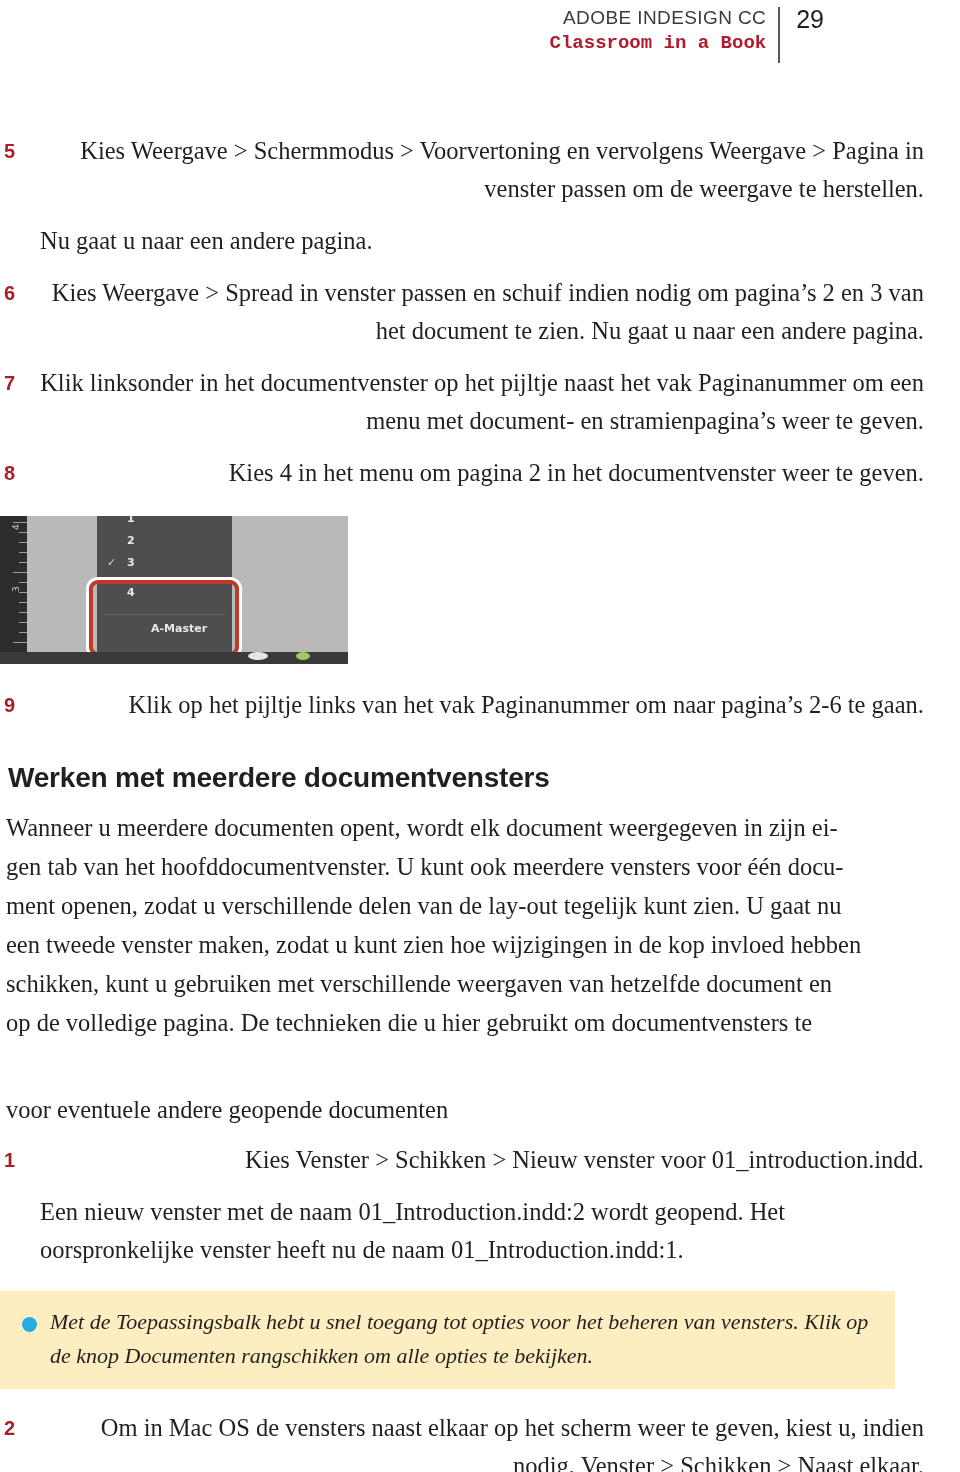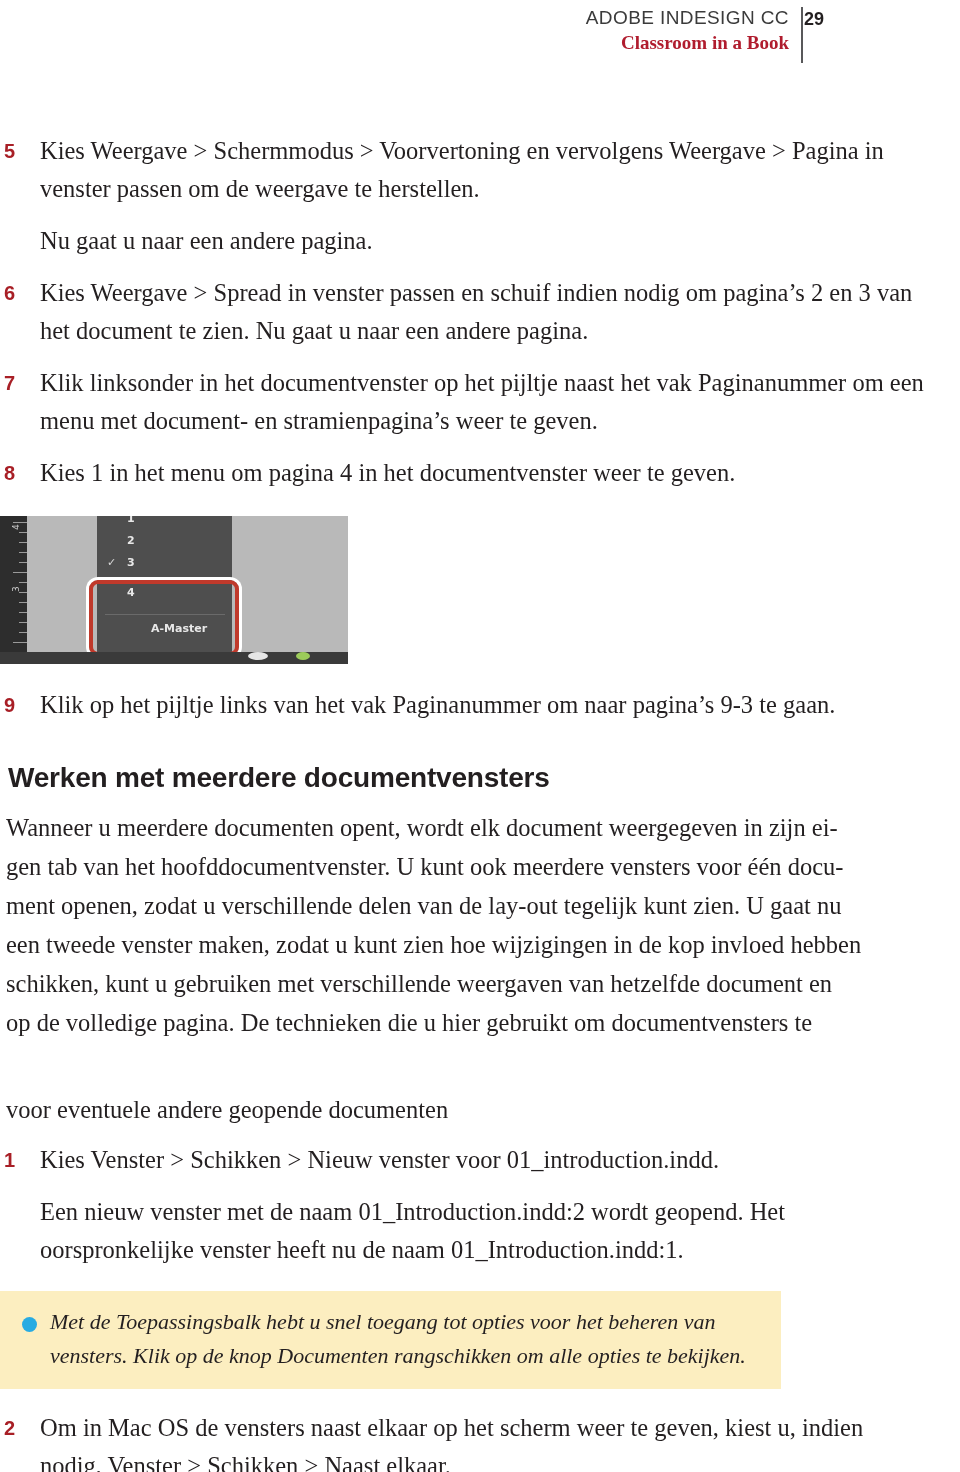--- a/index.html
+++ b/index.html
@@ -37,39 +37,39 @@
   }
   .header-line1 {
     font-family: "Liberation Sans", sans-serif;
     font-size: 19px;
     letter-spacing: 0.4px;
     color: #3b3b3b;
     line-height: 24px;
     white-space: nowrap;
   }
   .header-line2 {
-    font-family: Liberation Serif, serif;
+    font-family: Liberation Mono, monospace;
     font-weight: bold;
     font-size: 19px;
     color: #b01c2e;
     line-height: 26px;
     white-space: nowrap;
   }
   .header-rule {
     width: 2px;
     background: #58585a;
     height: 56px;
     margin-top: 1px;
   }
   .header-pageno {
     font-family: "Liberation Sans", sans-serif;
-    font-weight: bold;
-    font-size: 18px;
+    font-weight: normal;
+    font-size: 25px;
     color: #231f20;
-    padding-left: 1px;
+    padding-left: 16px;
     line-height: 26px;
   }
 
   
   .content {
     position: absolute;
     left: 0;
     top: 132px;
     width: 960px;
   }
@@ -89,21 +89,21 @@
     text-align: left;
     font-family: "Liberation Sans", sans-serif;
     font-weight: bold;
     font-size: 20px;
     color: #a81f26;
     line-height: 38px;
   }
   .step-body {
     font-size: 24.5px;
     line-height: 38px;
-    text-align: left;
+    text-align: right;
   }
   .para {
     padding-left: 40px;
     margin: 0 36px 0 0;
     font-size: 24.5px;
     line-height: 38px;
   }
   .gap-sm { height: 14px; }
 
   
@@ -219,21 +219,21 @@
   .fig-dot-green {
     position: absolute;
     left: 296px; bottom: 4px;
     width: 14px; height: 8px;
     background: #9ccb5a;
     border-radius: 50%;
   }
 
   
   .tipbox {
-    width: 781px;
+    width: 895px;
     background: #fceec0;
     padding: 14px 20px 16px 20px;
     box-sizing: border-box;
     position: relative;
   }
   .tip-bullet {
     position: absolute;
     left: 22px;
     top: 26px;
     width: 15px;
@@ -306,21 +306,21 @@
 
   <div class="step">
     <span class="step-num">7</span>
     <div class="step-body">Klik linksonder in het documentvenster op het pijltje naast het vak Paginanummer om een menu met document- en stramienpagina’s weer te geven.</div>
   </div>
 
   <div class="gap-sm"></div>
 
   <div class="step">
     <span class="step-num">8</span>
-    <div class="step-body">Kies 1 in het menu om pagina 4 in het documentvenster weer te geven.</div>
+    <div class="step-body">Kies 4 in het menu om pagina 2 in het documentvenster weer te geven.</div>
   </div>
 
   <div style="height:24px"></div>
 
   <div class="figure">
     <div class="fig-ruler">
       <div class="tick" style="top:6px;width:14px;"></div>
       <div class="tick" style="top:16px;width:8px;"></div>
       <div class="tick" style="top:26px;width:8px;"></div>
       <div class="tick" style="top:36px;width:8px;"></div>
@@ -352,21 +352,21 @@
 
     <div class="fig-bottombar"></div>
     <div class="fig-dot-white"></div>
     <div class="fig-dot-green"></div>
   </div>
 
   <div style="height:22px"></div>
 
   <div class="step">
     <span class="step-num">9</span>
-    <div class="step-body">Klik op het pijltje links van het vak Paginanummer om naar pagina’s 9-3 te gaan.</div>
+    <div class="step-body">Klik op het pijltje links van het vak Paginanummer om naar pagina’s 2-6 te gaan.</div>
   </div>
 
   <div style="height:38px"></div>
 
   <div class="section-heading">Werken met meerdere documentvensters</div>
 
   <div style="height:14px"></div>
 
   <div>
     <div class="bodytext">Wanneer u meerdere documenten opent, wordt elk document weergegeven in zijn ei-</div>

